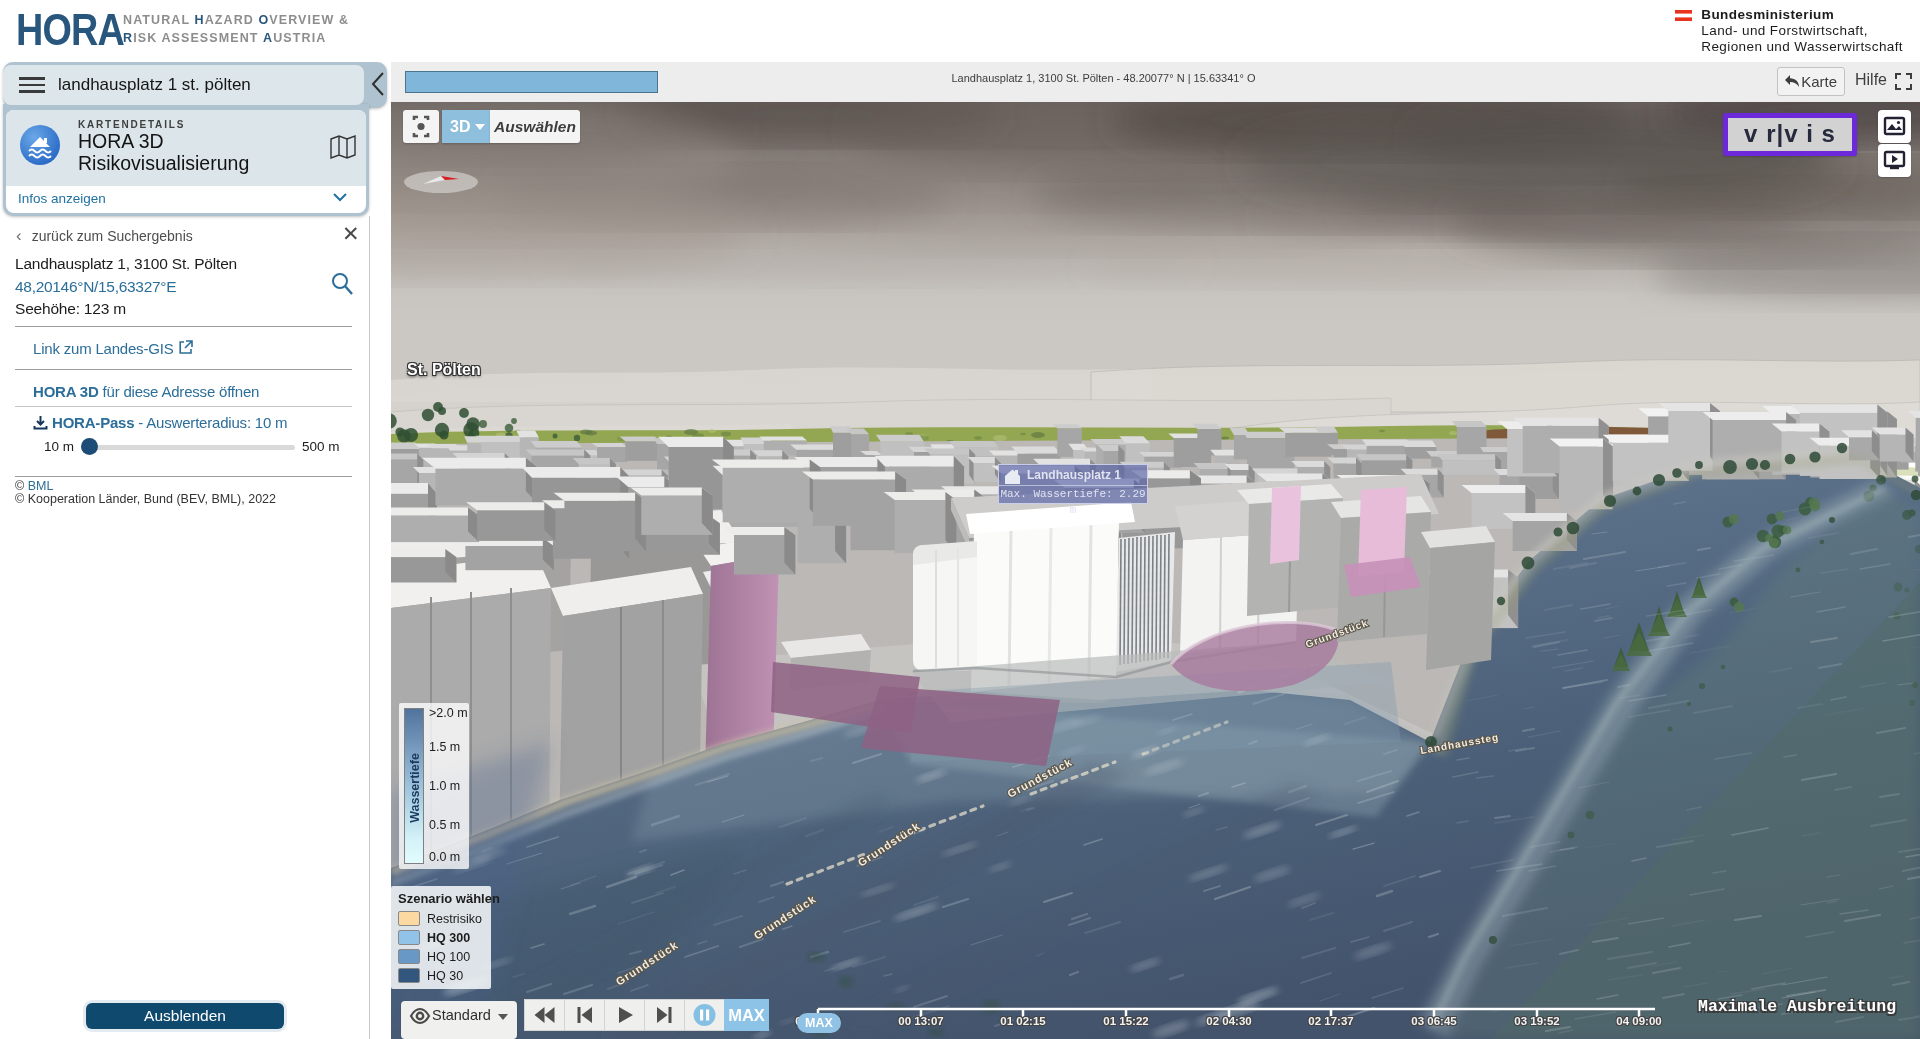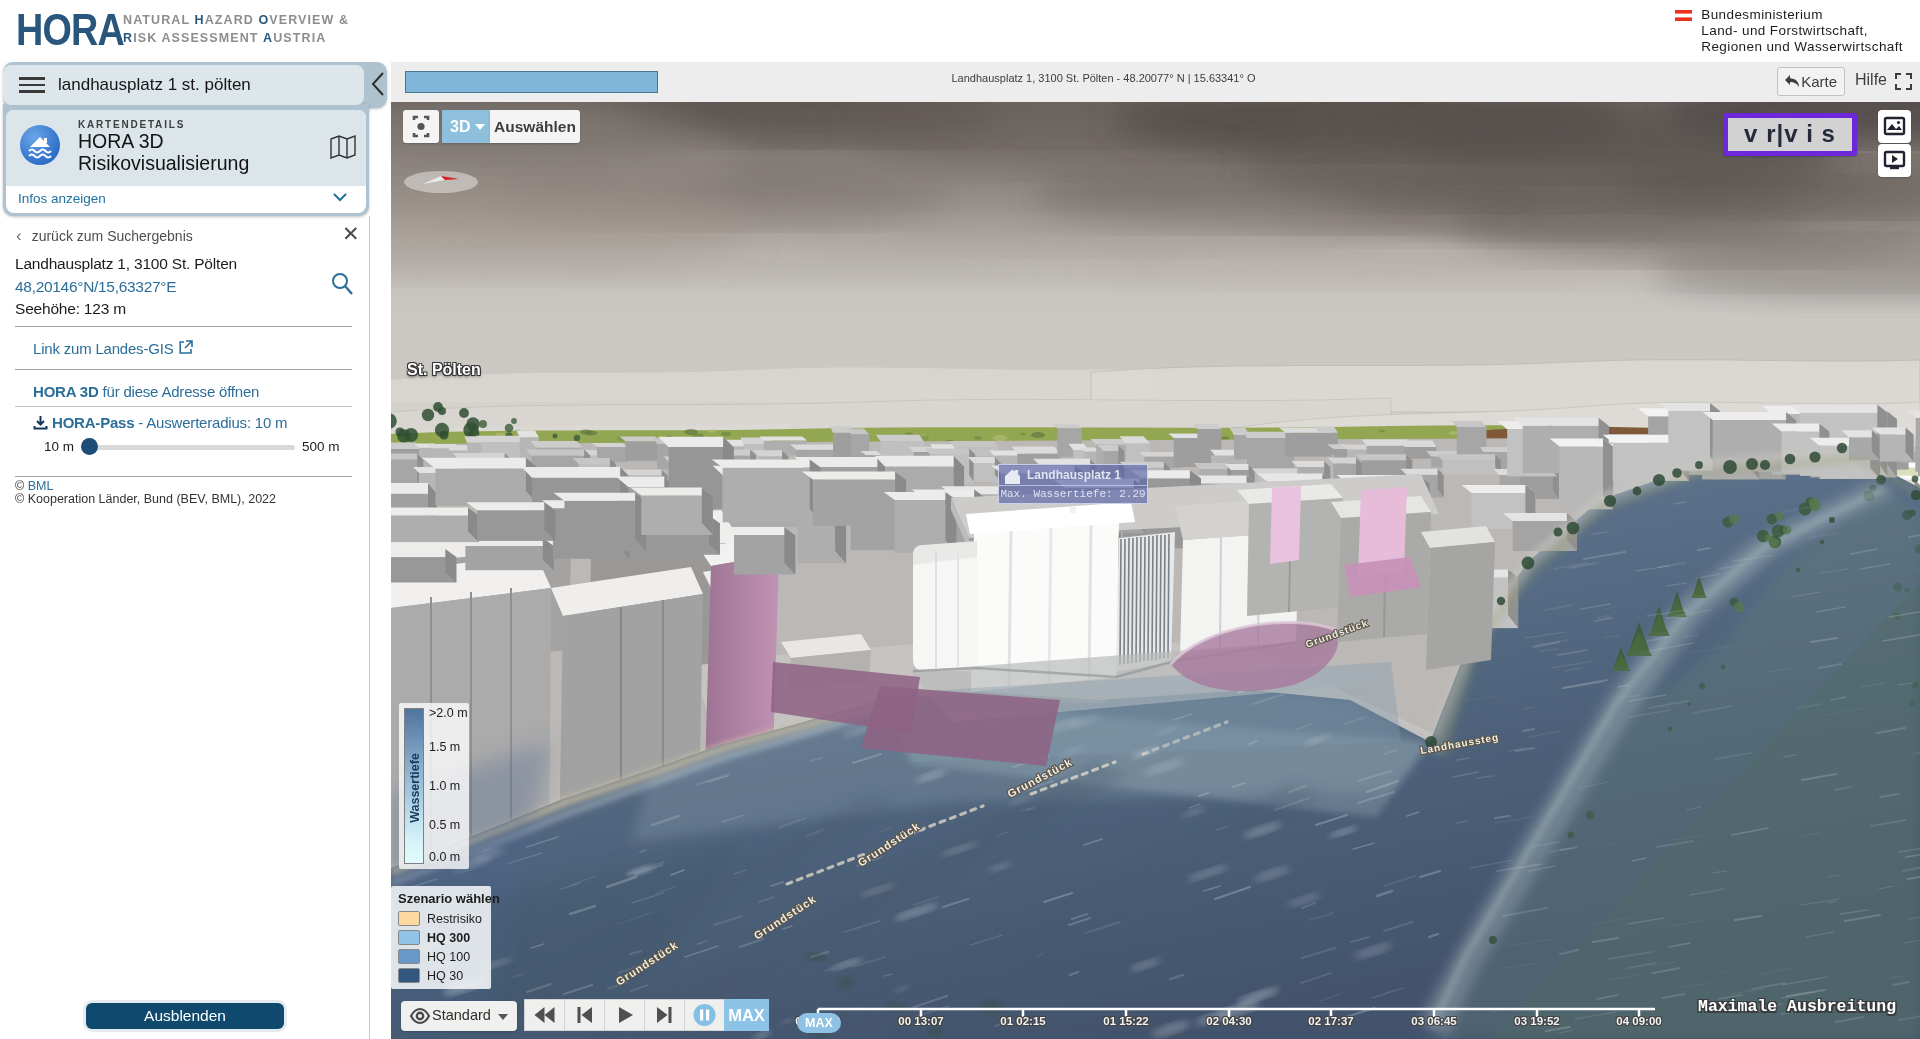--- a/index.html
+++ b/index.html
@@ -4,21 +4,21 @@
 <style>
 *{margin:0;padding:0;box-sizing:border-box;}
 html,body{width:1920px;height:1039px;overflow:hidden;background:#fff;font-family:"Liberation Sans",sans-serif;}
 #root{position:relative;width:1920px;height:1039px;}
 
 #header{position:absolute;left:0;top:0;width:1920px;height:62px;background:#fff;}
 #logo{position:absolute;left:16px;top:4px;font-size:45px;font-weight:bold;color:#29567d;letter-spacing:-1px;transform:scaleX(0.84);transform-origin:0 0;}
 .tag{position:absolute;left:123px;font-size:12.5px;font-weight:bold;letter-spacing:1.1px;color:#8d8d8d;}
 .tag b{color:#29567d;}
 #ministry{position:absolute;right:17px;top:7px;text-align:left;font-size:13.5px;color:#1c1c1c;line-height:16px;letter-spacing:0.4px;}
-#ministry .b{font-weight:normal;}
+#ministry .b{font-weight:bold;}
 #flag{position:absolute;left:-26px;top:3px;width:17px;height:11px;}
 
 #sidebar{position:absolute;left:0;top:62px;width:391px;height:977px;background:#fff;}
 #wrapA{position:absolute;left:3px;top:0px;width:384px;height:46px;background:#aec3cf;border-radius:10px;box-shadow:0 1px 3px rgba(0,0,0,.25);}
 #searchbox{position:absolute;left:3px;top:3px;width:361px;height:40px;background:#dde6ea;border-radius:8px;}
 #collapsetab{position:absolute;right:5px;top:9px;}
 .hamb{position:absolute;left:16px;top:12px;width:26px;height:16px;}
 .hamb div{height:2.5px;background:#3a3a3a;margin-bottom:4.2px;}
 #searchtext{position:absolute;left:55px;top:10px;font-size:17px;color:#161616;}
 #wrapB{position:absolute;left:3px;top:42px;width:366px;height:112px;background:#aec3cf;border-radius:0 0 10px 10px;box-shadow:0 1px 3px rgba(0,0,0,.25);}
@@ -58,41 +58,41 @@
 #maptitle{position:absolute;left:0;top:10px;width:1425px;text-align:center;font-size:11px;color:#3d3d3d;}
 #kartebtn{position:absolute;right:75px;top:5px;height:29px;border:1px solid #c2c2c2;border-radius:3px;background:#f2f2f2;font-size:15px;color:#3d3d3d;line-height:27px;padding:0 7px 0 23px;}
 #hilfe{position:absolute;right:33px;top:9px;font-size:16px;color:#3d3d3d;}
 #fsicon{position:absolute;right:8px;top:11px;width:17px;height:17px;}
 #scene{position:absolute;left:0;top:40px;width:1529px;height:937px;}
 
 .mbtn{position:absolute;border-radius:3px;box-shadow:0 1px 2px rgba(0,0,0,.2);}
 #focusbtn{left:12px;top:48px;width:36px;height:33px;background:#f4f4f4;}
 #btn3d{left:51px;top:48px;width:48px;height:33px;background:#8ec0dd;color:#fff;font-size:16px;font-weight:bold;line-height:33px;text-align:left;padding-left:8px;border-radius:0;}
 #btn3d .caret{display:inline-block;margin-left:5px;width:0;height:0;border-left:5px solid transparent;border-right:5px solid transparent;border-top:6px solid #fff;vertical-align:2px;}
-#btnausw{left:99px;top:48px;width:90px;height:33px;background:#f4f4f4;color:#3e3e3e;font-size:15.5px;font-weight:bold;line-height:33px;text-align:center;border-radius:0 3px 3px 0;}
+#btnausw{left:99px;top:48px;width:90px;height:33px;background:#f4f4f4;color:#3e3e3e;font-size:15.5px;font-weight:bold;line-height:33px;text-align:center;border-radius:0 3px 3px 0;font-style:italic;}
 #vrvis{left:1332px;top:51px;width:134px;height:43px;background:#d2d2d2;border:5px solid #6d28d9;}
 #imgbtn{left:1487px;top:48px;width:33px;height:33px;background:#fff;border-radius:4px;}
 #vidbtn{left:1487px;top:82px;width:33px;height:33px;background:#fff;border-radius:4px;}
 
 #tooltip{position:absolute;left:607px;top:402px;width:150px;border:1.5px solid rgba(215,220,240,.85);background:rgba(93,101,168,.68);}
 #tt1{height:21px;border-bottom:1px solid rgba(215,220,240,.65);color:#dfe3f2;font-size:12px;font-weight:bold;line-height:21px;padding-left:28px;}
 #tt2{height:17px;color:#dfe3f2;font-size:11px;line-height:16px;text-align:center;font-family:Liberation Mono, monospace;}
 #stpoelten{position:absolute;left:16px;top:299px;font-size:16px;font-weight:bold;color:#fff;text-shadow:-1px -1px 0 #333,1px -1px 0 #333,-1px 1px 0 #333,1px 1px 0 #333, 0 2px 3px rgba(0,0,0,.6);}
 
 #legend{position:absolute;left:8px;top:641px;width:70px;height:166px;background:rgba(255,255,255,.78);border-radius:2px;}
 #gradbar{position:absolute;left:5px;top:5px;width:20px;height:156px;border:1px solid #808080;background:linear-gradient(180deg,#50749c 0%,#6b8fb4 18%,#8db3d2 40%,#b4d8e8 65%,#d4f2f8 85%,#e2fcfd 100%);}
 #wtlabel{position:absolute;left:-32px;top:72px;transform:rotate(-90deg);font-size:12.5px;font-weight:bold;color:#1c3c5e;width:84px;text-align:center;}
 .glab{position:absolute;left:30px;font-size:12.5px;color:#1c1c1c;}
 
 #szen{position:absolute;left:0;top:824px;width:100px;height:103px;background:rgba(243,246,247,.88);border-radius:2px;}
 #szen .t{position:absolute;left:7px;top:5px;font-size:13px;font-weight:bold;color:#1c1c1c;white-space:nowrap;}
 .sw{position:absolute;left:7px;width:22px;height:15px;border:1px solid #888;border-radius:2px;}
 .swl{position:absolute;left:36px;font-size:12.5px;color:#1c1c1c;white-space:nowrap;}
 
-#stdbtn{position:absolute;left:10px;top:939px;width:116px;height:30px;background:#f0f0ee;border:none;border-radius:4px;box-shadow:0 1px 2px rgba(0,0,0,.2);}
+#stdbtn{position:absolute;left:10px;top:939px;width:116px;height:38px;background:#f0f0ee;border:none;border-radius:4px;box-shadow:0 1px 2px rgba(0,0,0,.2);}
 #stdbtn .txt{position:absolute;left:31px;top:6px;font-size:14.5px;color:#2e2e2e;}
 #stdbtn .caret{position:absolute;right:9px;top:13px;width:0;height:0;border-left:5px solid transparent;border-right:5px solid transparent;border-top:6px solid #555;}
 #playgroup{position:absolute;left:133px;top:937px;height:32px;}
 .pbtn{position:absolute;top:0;width:41px;height:32px;background:#efefee;border:1px solid #d4d4d4;}
 #maxbtn{position:absolute;left:200px;top:0;width:45px;height:32px;background:#8cc3e6;color:#fff;font-weight:bold;font-size:16.5px;text-align:center;line-height:32px;}
 
 #tl{position:absolute;left:0;top:0;width:1529px;height:977px;pointer-events:none;}
 .tlab{position:absolute;top:953px;font-size:11.5px;font-weight:bold;color:#f2f2f2;text-shadow:-1px -1px 0 #444,1px -1px 0 #444,-1px 1px 0 #444,1px 1px 0 #444;white-space:nowrap;transform:translateX(-50%);}
 #maxpill{position:absolute;left:406px;top:951px;width:44px;height:20px;background:#8fc2e4;border-radius:10px;color:#fff;font-size:12.5px;font-weight:bold;text-align:center;line-height:20px;}
 #maxausbr{position:absolute;left:1307px;top:935px;font-family:"Liberation Mono",monospace;font-size:16.5px;font-weight:bold;color:#fff;text-shadow:-1.5px -1.5px 0 #3a3a3a,1.5px -1.5px 0 #3a3a3a,-1.5px 1.5px 0 #3a3a3a,1.5px 1.5px 0 #3a3a3a;letter-spacing:0px;}

